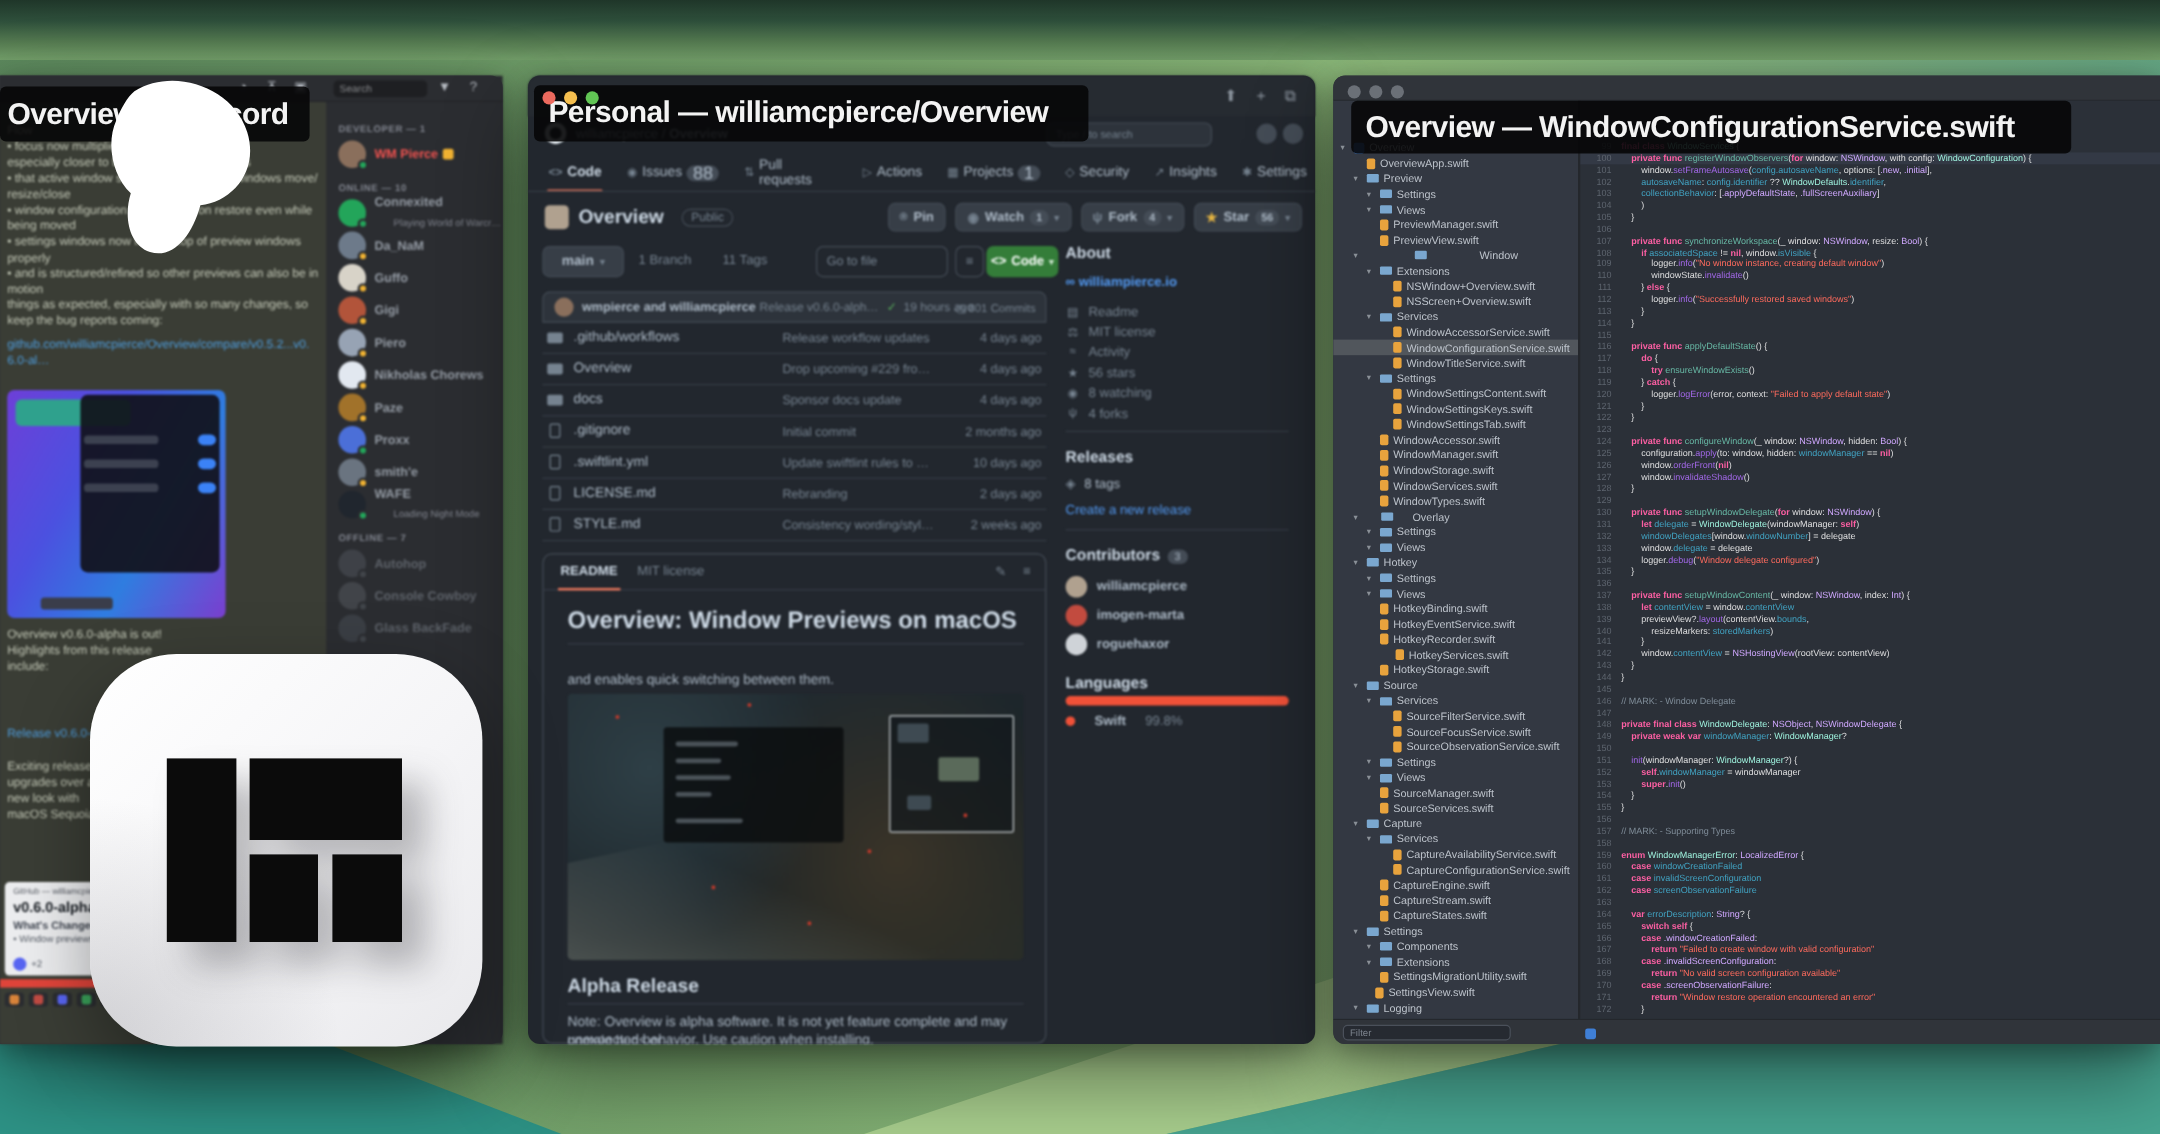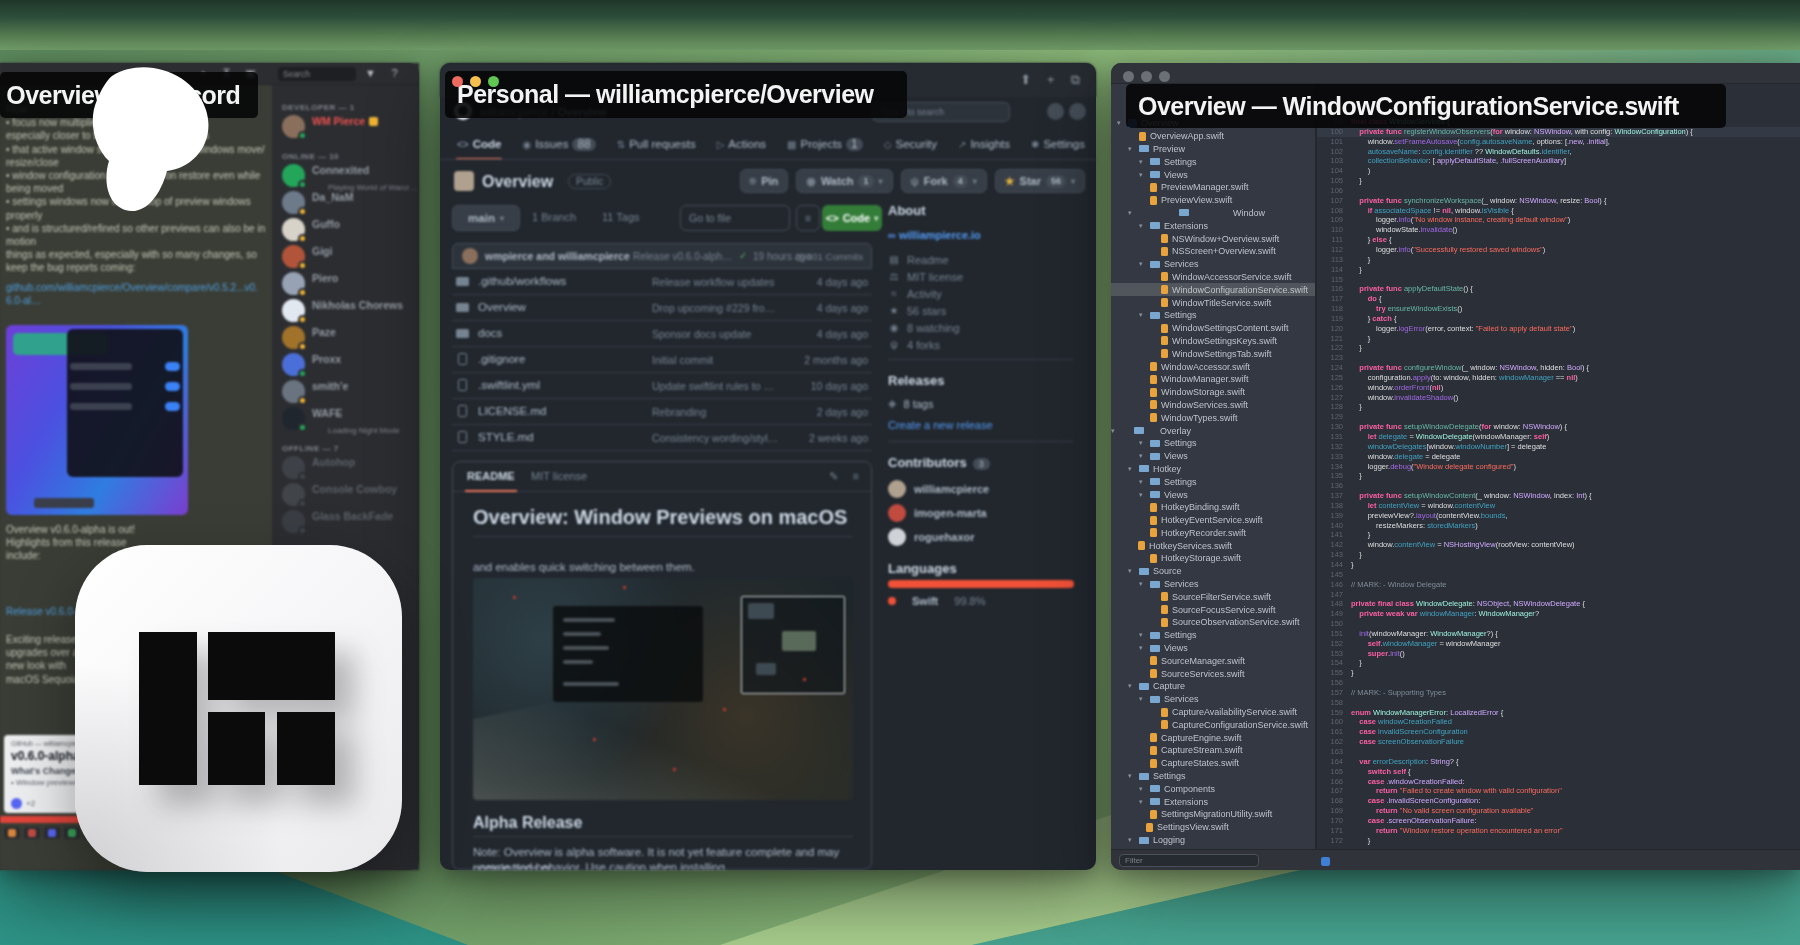--- a/index.html
+++ b/index.html
@@ -49,21 +49,21 @@
   .dc-embed .esub{font-size:9px;font-weight:700;color:#3f4550;margin-top:3px;}
   .dc-embed .ebul{font-size:8px;color:#565c66;margin-top:2px;}
   .dc-embed .efoot{position:absolute;left:7px;bottom:4px;display:flex;align-items:center;gap:4px;font-size:8px;color:#565c66;}
   .dc-embed .eav{width:11px;height:11px;border-radius:50%;}
   .dc-redbar{position:absolute;left:0;top:731px;width:212px;height:7px;background:#e0443a;}
   .dc-reacts{position:absolute;left:4px;top:742px;display:flex;gap:4px;}
   .dc-react{width:16px;height:12px;border-radius:3px;background:#2b2d31;display:flex;align-items:center;justify-content:center;}
   .dc-react i{width:8px;height:8px;border-radius:2px;display:block;}
   .dc-members{position:absolute;left:272px;top:22px;right:0;bottom:0;background:#2b2d31;padding:8px 0 0 10px;overflow:hidden;}
   .dc-label{font-size:8px;letter-spacing:.5px;color:#80848e;font-weight:700;margin:10px 0 3px;}
-  .dc-member{display:flex;gap:7px;height:27px;}
+  .dc-member{display:flex;align-items:center;gap:7px;height:27px;}
   .dc-av{position:relative;width:23px;height:23px;border-radius:50%;flex:0 0 auto;}
   .dc-status{position:absolute;right:-2px;bottom:-2px;width:9px;height:9px;border-radius:50%;border:2.5px solid #2b2d31;}
   .dc-status.online{background:#23a55a;} .dc-status.idle{background:#f0b232;} .dc-status.offline{background:#5d6269;}
   .dc-mcol{min-width:0;}
   .dc-name{font-size:10.5px;color:#949ba4;font-weight:600;white-space:nowrap;display:flex;align-items:center;gap:4px;}
   .dc-sub{font-size:8px;color:#80848e;white-space:nowrap;padding-left:16px;}
   .dc-member.off .dc-av{opacity:.45;} .dc-member.off .dc-name{color:#5d6269;}
   .dc-badge{display:inline-block;width:9px;height:9px;border-radius:2px;background:#f0b232;}
 
   
@@ -76,21 +76,21 @@
   .gh-crumb{position:absolute;left:40px;top:9px;font-size:11px;color:#adbac7;}
   .gh-crumb b{font-weight:600;}
   .gh-gsearch{position:absolute;left:432px;top:5px;width:138px;height:20px;border:1px solid #444c56;background:#2d333b;border-radius:6px;
     font-size:9px;color:#768390;line-height:18px;padding:0 7px;}
   .gh-gcircle{position:absolute;top:6px;width:17px;height:17px;border-radius:50%;background:#444c56;}
   .gh-tabs{position:absolute;left:10px;top:66px;display:flex;gap:7px;height:30px;}
   .gh-tab{display:flex;align-items:center;gap:4px;padding:0 7px;font-size:11.5px;color:#adbac7;position:relative;}
   .gh-tab .gi{color:#768390;font-size:10px;}
   .gh-tab.active{color:#cdd9e5;font-weight:600;}
   .gh-tab.active:after{content:"";position:absolute;left:6px;right:6px;bottom:-1px;height:2px;background:#ec775c;border-radius:2px;}
-  .gh-badge{background:#444c56;color:#adbac7;font-size:12px;border-radius:8px;padding:0 5px;line-height:13px;}
+  .gh-badge{background:#444c56;color:#adbac7;font-size:15px;border-radius:8px;padding:0 5px;line-height:13px;}
   .gh-tabline{position:absolute;left:0;top:96px;width:100%;height:1px;background:#373e47;}
   .gh-repoava{position:absolute;left:14px;top:108px;width:20px;height:20px;border-radius:4px;background:#b0a18f;}
   .gh-reponame{position:absolute;left:42px;top:110px;font-size:16px;font-weight:600;color:#cdd9e5;}
   .gh-public{position:absolute;left:128px;top:111px;border:1px solid #444c56;border-radius:10px;font-size:10px;color:#768390;padding:1px 7px;}
   .gh-actions{position:absolute;right:11px;top:106px;display:flex;gap:8px;}
   .gh-btn{display:flex;align-items:center;gap:5px;height:24px;padding:0 9px;background:#373e47;border:1px solid #444c56;border-radius:6px;
     font-size:11px;color:#adbac7;font-weight:600;}
   .gh-btn .gi{color:#768390;font-size:11px;} .gh-btn .gi.gold{color:#e3b341;}
   .gh-count{background:#444c56;border-radius:8px;font-size:9px;padding:0 5px;line-height:13px;}
   .gh-caret{font-size:8px;color:#768390;}
@@ -779,21 +779,21 @@
             <div class="xc-row" style="padding-left: 28px;">
               <span class="xc-tri"></span>
               <span class="xc-doc"></span>
               <span>WindowServices.swift</span>
             </div>
             <div class="xc-row" style="padding-left: 28px;">
               <span class="xc-tri"></span>
               <span class="xc-doc"></span>
               <span>WindowTypes.swift</span>
             </div>
-            <div class="xc-row" style=" gap: 16px;">
+            <div class="xc-row" style="padding-left: 17px; gap: 16px;">
               <span class="xc-tri">▾</span>
               <span class="xc-fold"></span>
               <span>Overlay</span>
             </div>
             <div class="xc-row" style="padding-left: 28px;">
               <span class="xc-tri">▾</span>
               <span class="xc-fold"></span>
               <span>Settings</span>
             </div>
             <div class="xc-row" style="padding-left: 28px;">
@@ -824,21 +824,21 @@
             <div class="xc-row" style="padding-left: 28px;">
               <span class="xc-tri"></span>
               <span class="xc-doc"></span>
               <span>HotkeyEventService.swift</span>
             </div>
             <div class="xc-row" style="padding-left: 28px;">
               <span class="xc-tri"></span>
               <span class="xc-doc"></span>
               <span>HotkeyRecorder.swift</span>
             </div>
-            <div class="xc-row" style="padding-left: 16px;">
+            <div class="xc-row" style="padding-left: 16px; margin-left: 25px;">
               <span class="xc-tri"></span>
               <span class="xc-doc"></span>
               <span>HotkeyServices.swift</span>
             </div>
             <div class="xc-row" style="padding-left: 28px;">
               <span class="xc-tri"></span>
               <span class="xc-doc"></span>
               <span>HotkeyStorage.swift</span>
             </div>
             <div class="xc-row" style="padding-left: 17px;">

